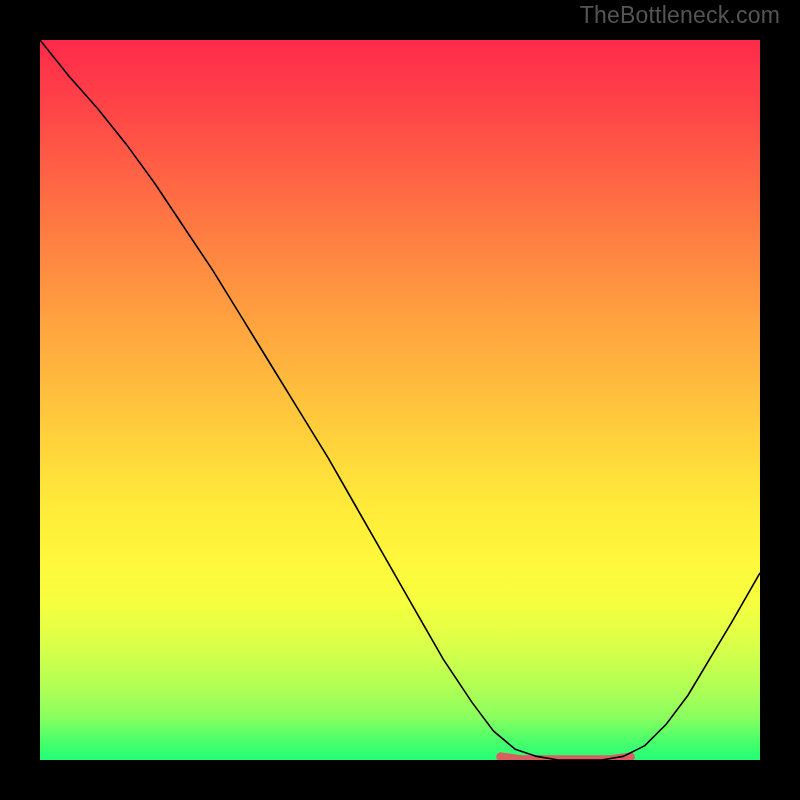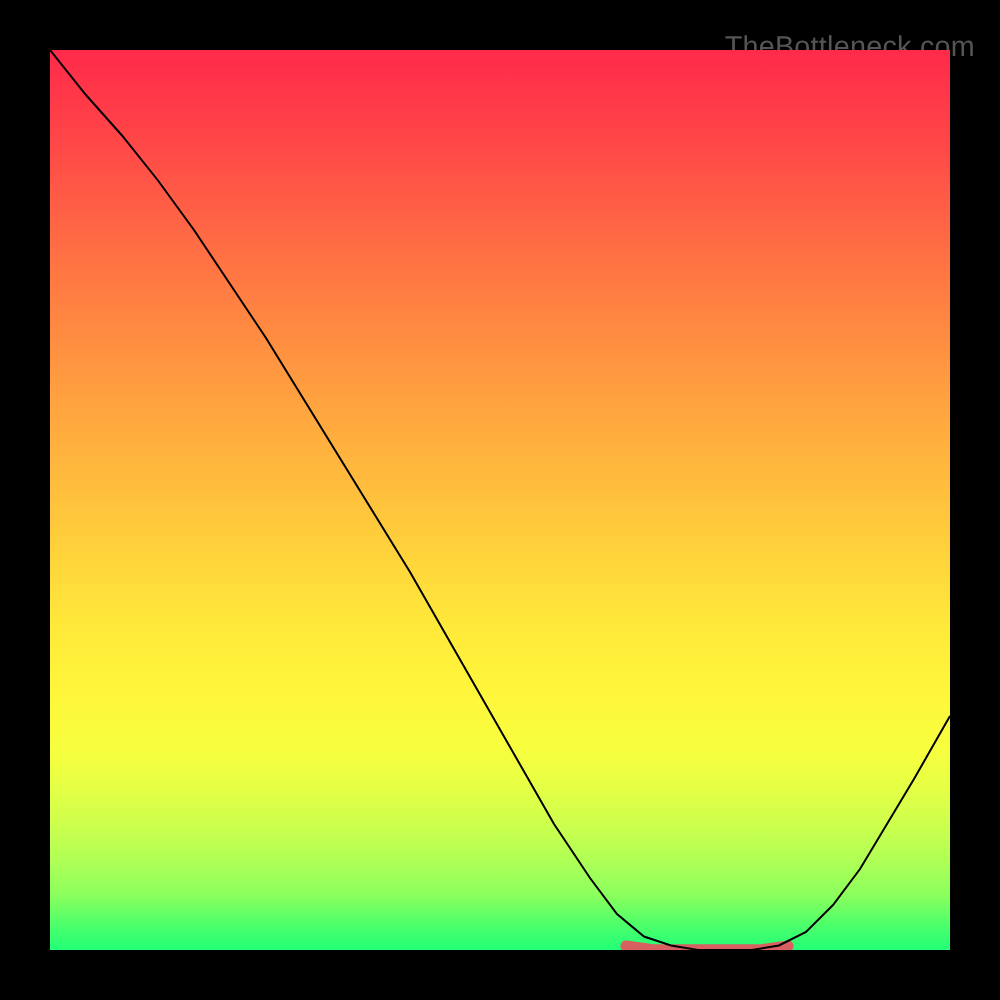--- a/index.html
+++ b/index.html
@@ -1,20 +1,20 @@
 <!DOCTYPE html>
 <html><head>
 <meta charset="utf-8">
 <style>
   * { margin: 0; padding: 0; box-sizing: border-box; }
   html, body { width: 800px; height: 800px; background: #000; overflow: hidden; }
   .container { position: relative; width: 800px; height: 800px; background: #000; }
   .watermark {
     position: absolute;
-    top: 24px;
+    top: 2px;
     right: 20px;
     color: #555;
     font-family: Arial, sans-serif;
     font-size: 23px;
     font-weight: 400;
     letter-spacing: 0.2px;
   }
   .plot-area {
     position: absolute;
     left: 40px;

